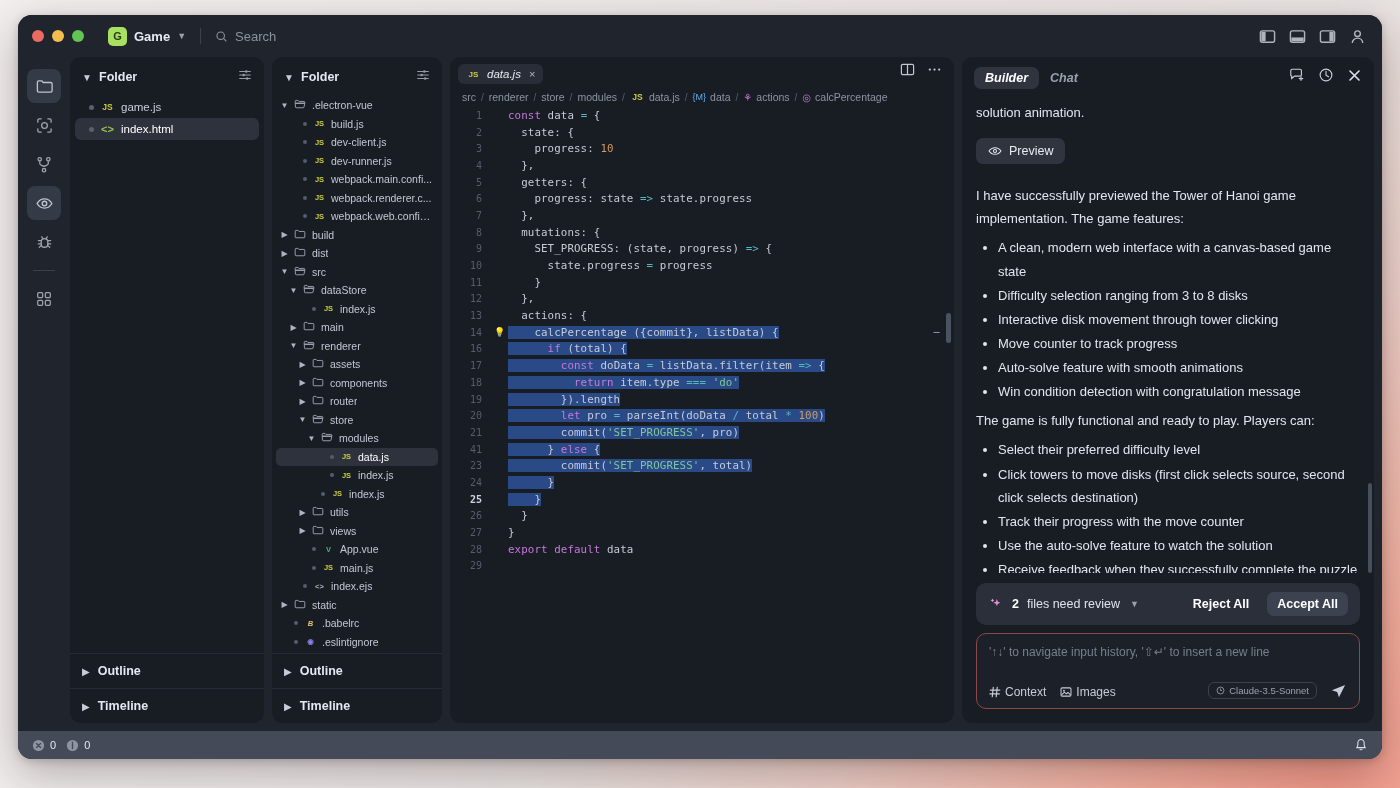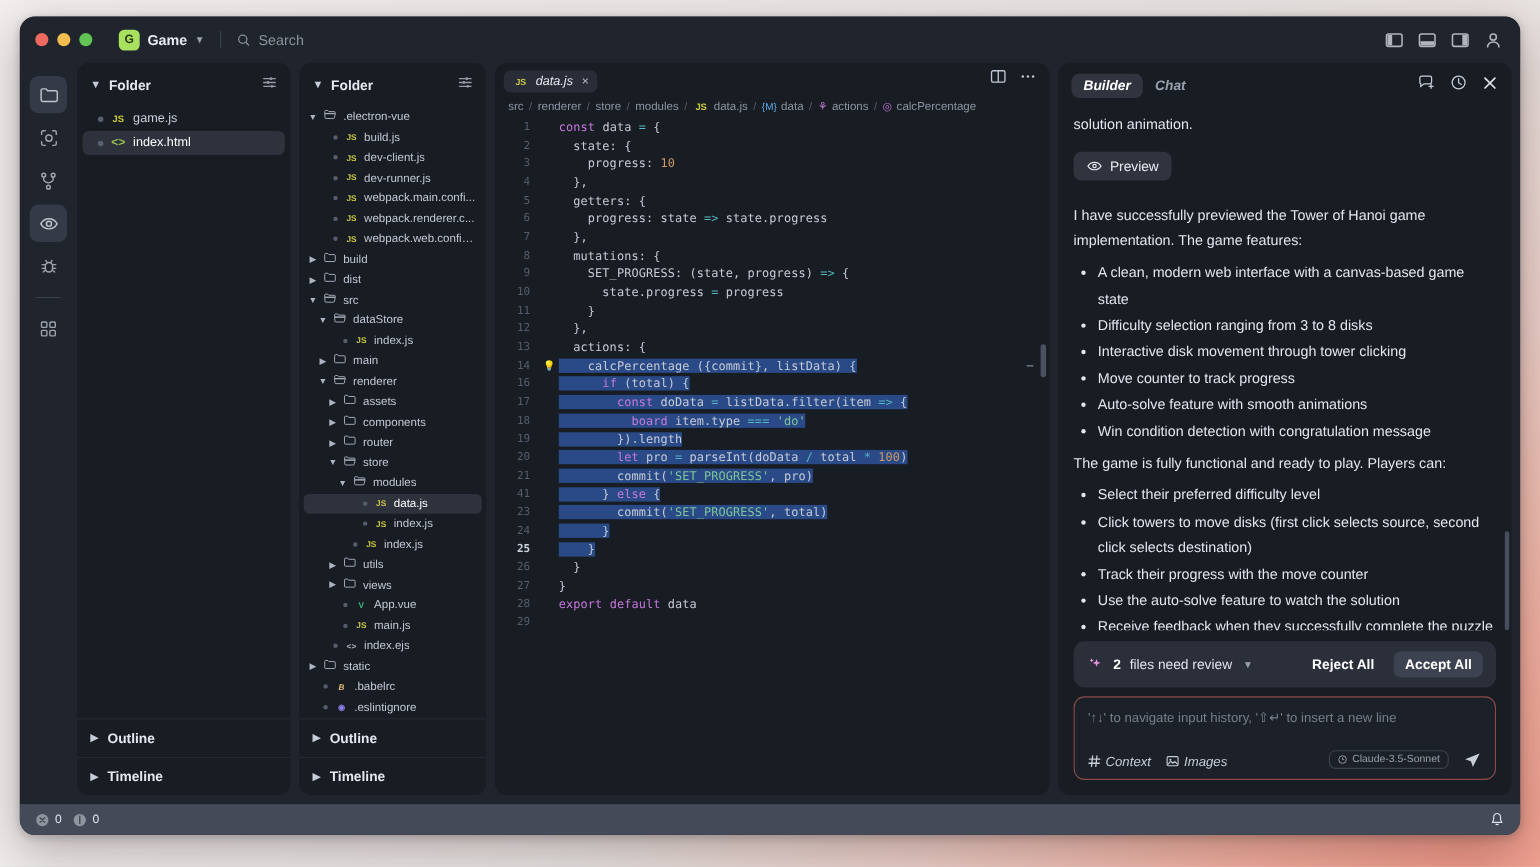--- a/index.html
+++ b/index.html
@@ -235,21 +235,21 @@
 
   .composer {
     margin: 0 14px 14px 14px;
     border: 1px solid #8a4a48; border-radius: 10px;
     background: #1c2029; height: 76px;
     display: flex; flex-direction: column; justify-content: space-between;
     padding: 11px 12px 9px 12px;
   }
   .comp-ph { color: #777e8c; font-size: 12px; }
   .comp-foot { display: flex; align-items: center; gap: 14px; position: relative; }
-  .comp-chip { display: flex; align-items: center; gap: 4px; color: #c6ccd8; font-size: 12px; cursor: pointer; font-style: italic; }
+  .comp-chip { display: flex; align-items: center; gap: 4px; color: #c6ccd8; font-size: 12px; cursor: pointer; }
   .model-pill {
     position: absolute; right: 30px; top: -3px;
     border: 1px solid #3b414e; border-radius: 6px;
     padding: 2px 7px; color: #9aa1ae; font-size: 9.5px;
     display: flex; align-items: center; gap: 4px;
   }
   .send { position: absolute; right: 0; top: -2px; cursor: pointer; }
 
   
   .statusbar {
@@ -763,21 +763,21 @@
   </div>
           <div class="code-row">
     <span class="lnum">17</span>
     <span class="gutter"></span>
             <span class="ctext selbg">        <span class="k-kw">const</span> doData <span class="k-op">=</span> listData.filter(item <span class="k-op">=&gt;</span> {</span>
 
   </div>
           <div class="code-row">
     <span class="lnum">18</span>
     <span class="gutter"></span>
-            <span class="ctext selbg">          <span class="k-kw">board</span> item.type <span class="k-op">===</span> <span class="k-str">'do'</span></span>
+            <span class="ctext selbg">          <span class="k-kw">return</span> item.type <span class="k-op">===</span> <span class="k-str">'do'</span></span>
 
   </div>
           <div class="code-row">
     <span class="lnum">19</span>
     <span class="gutter"></span>
             <span class="ctext selbg">        }).length</span>
 
   </div>
           <div class="code-row">
     <span class="lnum">20</span>

